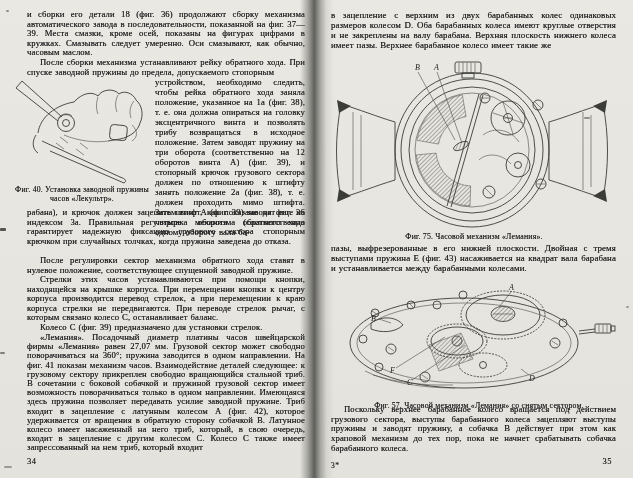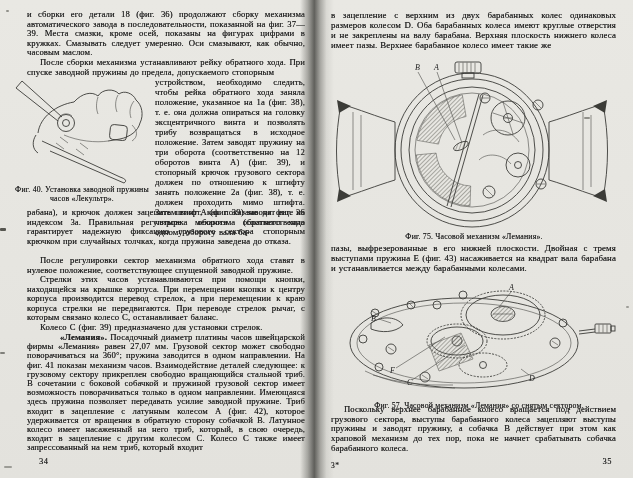--- a/index.html
+++ b/index.html
@@ -12,21 +12,21 @@
   .page{position:absolute;top:0;height:478px;}
   #left-page{left:27px;width:278px;}
   #right-page{left:331px;width:285px;}
   .blk{position:absolute;left:0;width:100%;}
   p.t{
     margin:0;text-align:justify;
     font-size:8.7px;line-height:9.6px;letter-spacing:.1px;word-spacing:.6px;
     text-shadow:0 0 .35px rgba(25,25,25,.75);
   }
   p.indent{text-indent:13px;}
-  .lead{font-weight:bold;margin-left:20px;}
+  .lead{font-weight:normal;}
   
   #fig-row{top:77px;height:131px;}
   #fig40{position:absolute;left:-16px;top:2px;width:142px;}
   #fig40 svg{display:block;}
   .caption{
     margin:2px 0 0 0;text-align:center;
     font-size:7.8px;line-height:9px;letter-spacing:.2px;
     text-shadow:0 0 .3px rgba(25,25,25,.7);
   }
   #wrap-text{position:absolute;left:128px;top:0;width:150px;}
@@ -86,21 +86,21 @@
       <p class="t">устройством, необходимо следить, чтобы рейка обратного хода заняла положение, указанное на 1а (фиг. 38), т. е. она должна опираться на головку эксцентричного винта и позволять трибу возвращаться в исходное положение. Затем заводят пружину на три оборота (соответственно на 12 оборотов винта А) (фиг. 39), и стопорный крючок грузового сектора должен по отношению к штифту занять положение 2а (фиг. 38), т. е. должен проходить мимо штифта. Затем винт А (фиг. 39) заводят еще на четыре оборота (соответственно одному обороту вала ба-</p>
     </div>
   </div>
 
   <p class="t blk" style="top:208px">рабана), и крючок должен зацепить штифт, как показано на фиг. 36 индексом 3а. Правильная регулировка механизма обратного хода гарантирует надежную фиксацию грузового сектора стопорным крючком при случайных толчках, когда пружина заведена до отказа.</p>
   <p class="t blk indent" style="top:256px">После регулировки сектор механизма обратного хода ставят в нулевое положение, соответствующее спущенной заводной пружине.</p>
   <p class="t blk indent" style="top:275px">Стрелки этих часов устанавливаются при помощи кнопки, находящейся на крышке корпуса. При перемещении кнопки к центру корпуса производится перевод стрелок, а при перемещении к краю корпуса стрелки не передвигаются. При переводе стрелок рычаг, с которым связано колесо С, останавливает баланс.</p>
   <p class="t blk indent" style="top:323px">Колесо С (фиг. 39) предназначено для установки стрелок.</p>
   <p class="t blk indent" style="top:333px;line-height:9.2px"><span class="lead">«Лемания».</span> <span>Посадочный диаметр платины часов швейцарской фирмы «Лемания» равен 27,07 мм. Грузовой сектор может свободно поворачиваться на 360°; пружина заводится в одном направлении. На фиг. 41 показан механизм часов. Взаимодействие деталей следующее: к грузовому сектору прикреплен свободно вращающийся стальной триб. В сочетании с боковой собачкой и пружиной грузовой сектор имеет возможность поворачиваться только в одном направлении. Имеющаяся здесь пружина позволяет передавать усилие заводной пружине. Триб входит в зацепление с латунным колесом А (фиг. 42), которое удерживается от вращения в обратную сторону собачкой В. Латунное колесо имеет насаженный на него триб, который, в свою очередь, входит в зацепление с другим колесом С. Колесо С также имеет запрессованный на нем триб, который входит</span></p>
 
-  <div class="pagenum" style="left:12px;top:456px">34</div>
+  <div class="pagenum" style="left:0;top:456px">34</div>
 </div>
 
 <div class="page" id="right-page">
 
   <p class="t blk" style="top:10px;font-size:8.9px;line-height:10px">в зацепление с верхним из двух барабанных колес одинаковых размеров колесом D. Оба барабанных колеса имеют круглые отверстия и не закреплены на валу барабана. Верхняя плоскость нижнего колеса имеет пазы. Верхнее барабанное колесо имеет такие же</p>
 
   <figure class="blk" style="top:58px">
     <svg width="286" height="168" viewBox="0 0 286 168">
       <defs>
         <pattern id="hatch41" width="3" height="3" patternUnits="userSpaceOnUse" patternTransform="rotate(45)">

